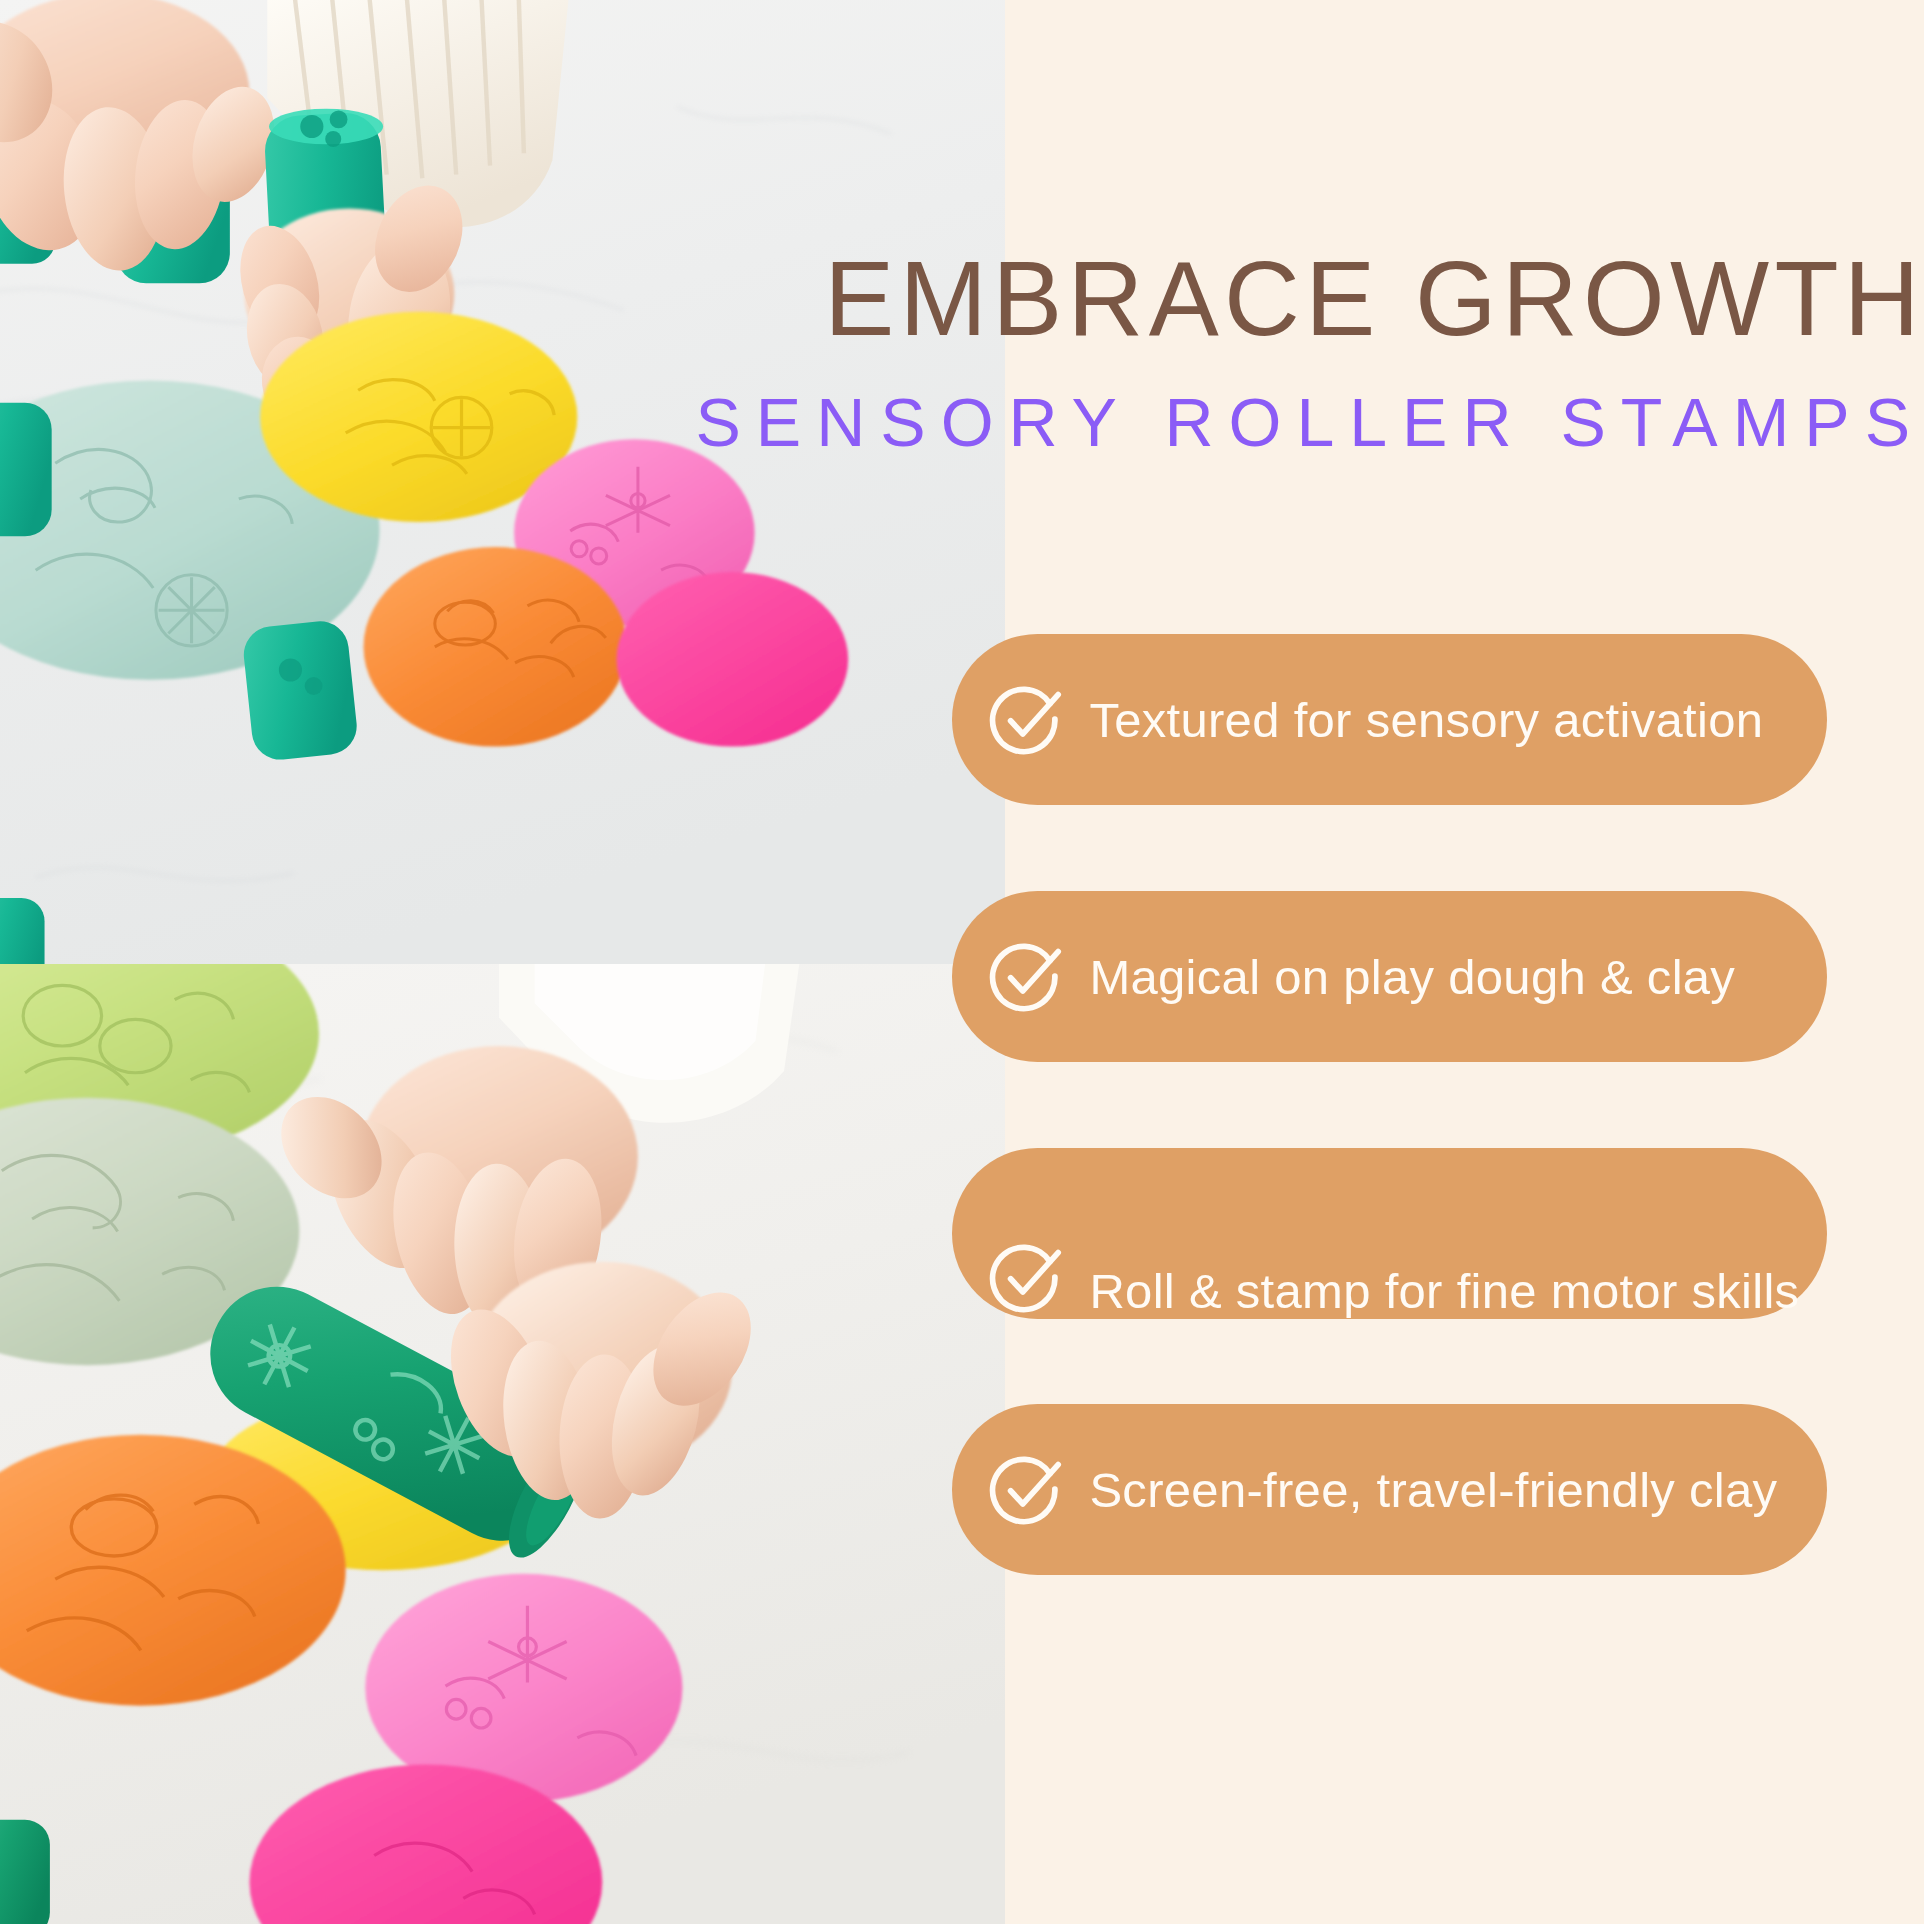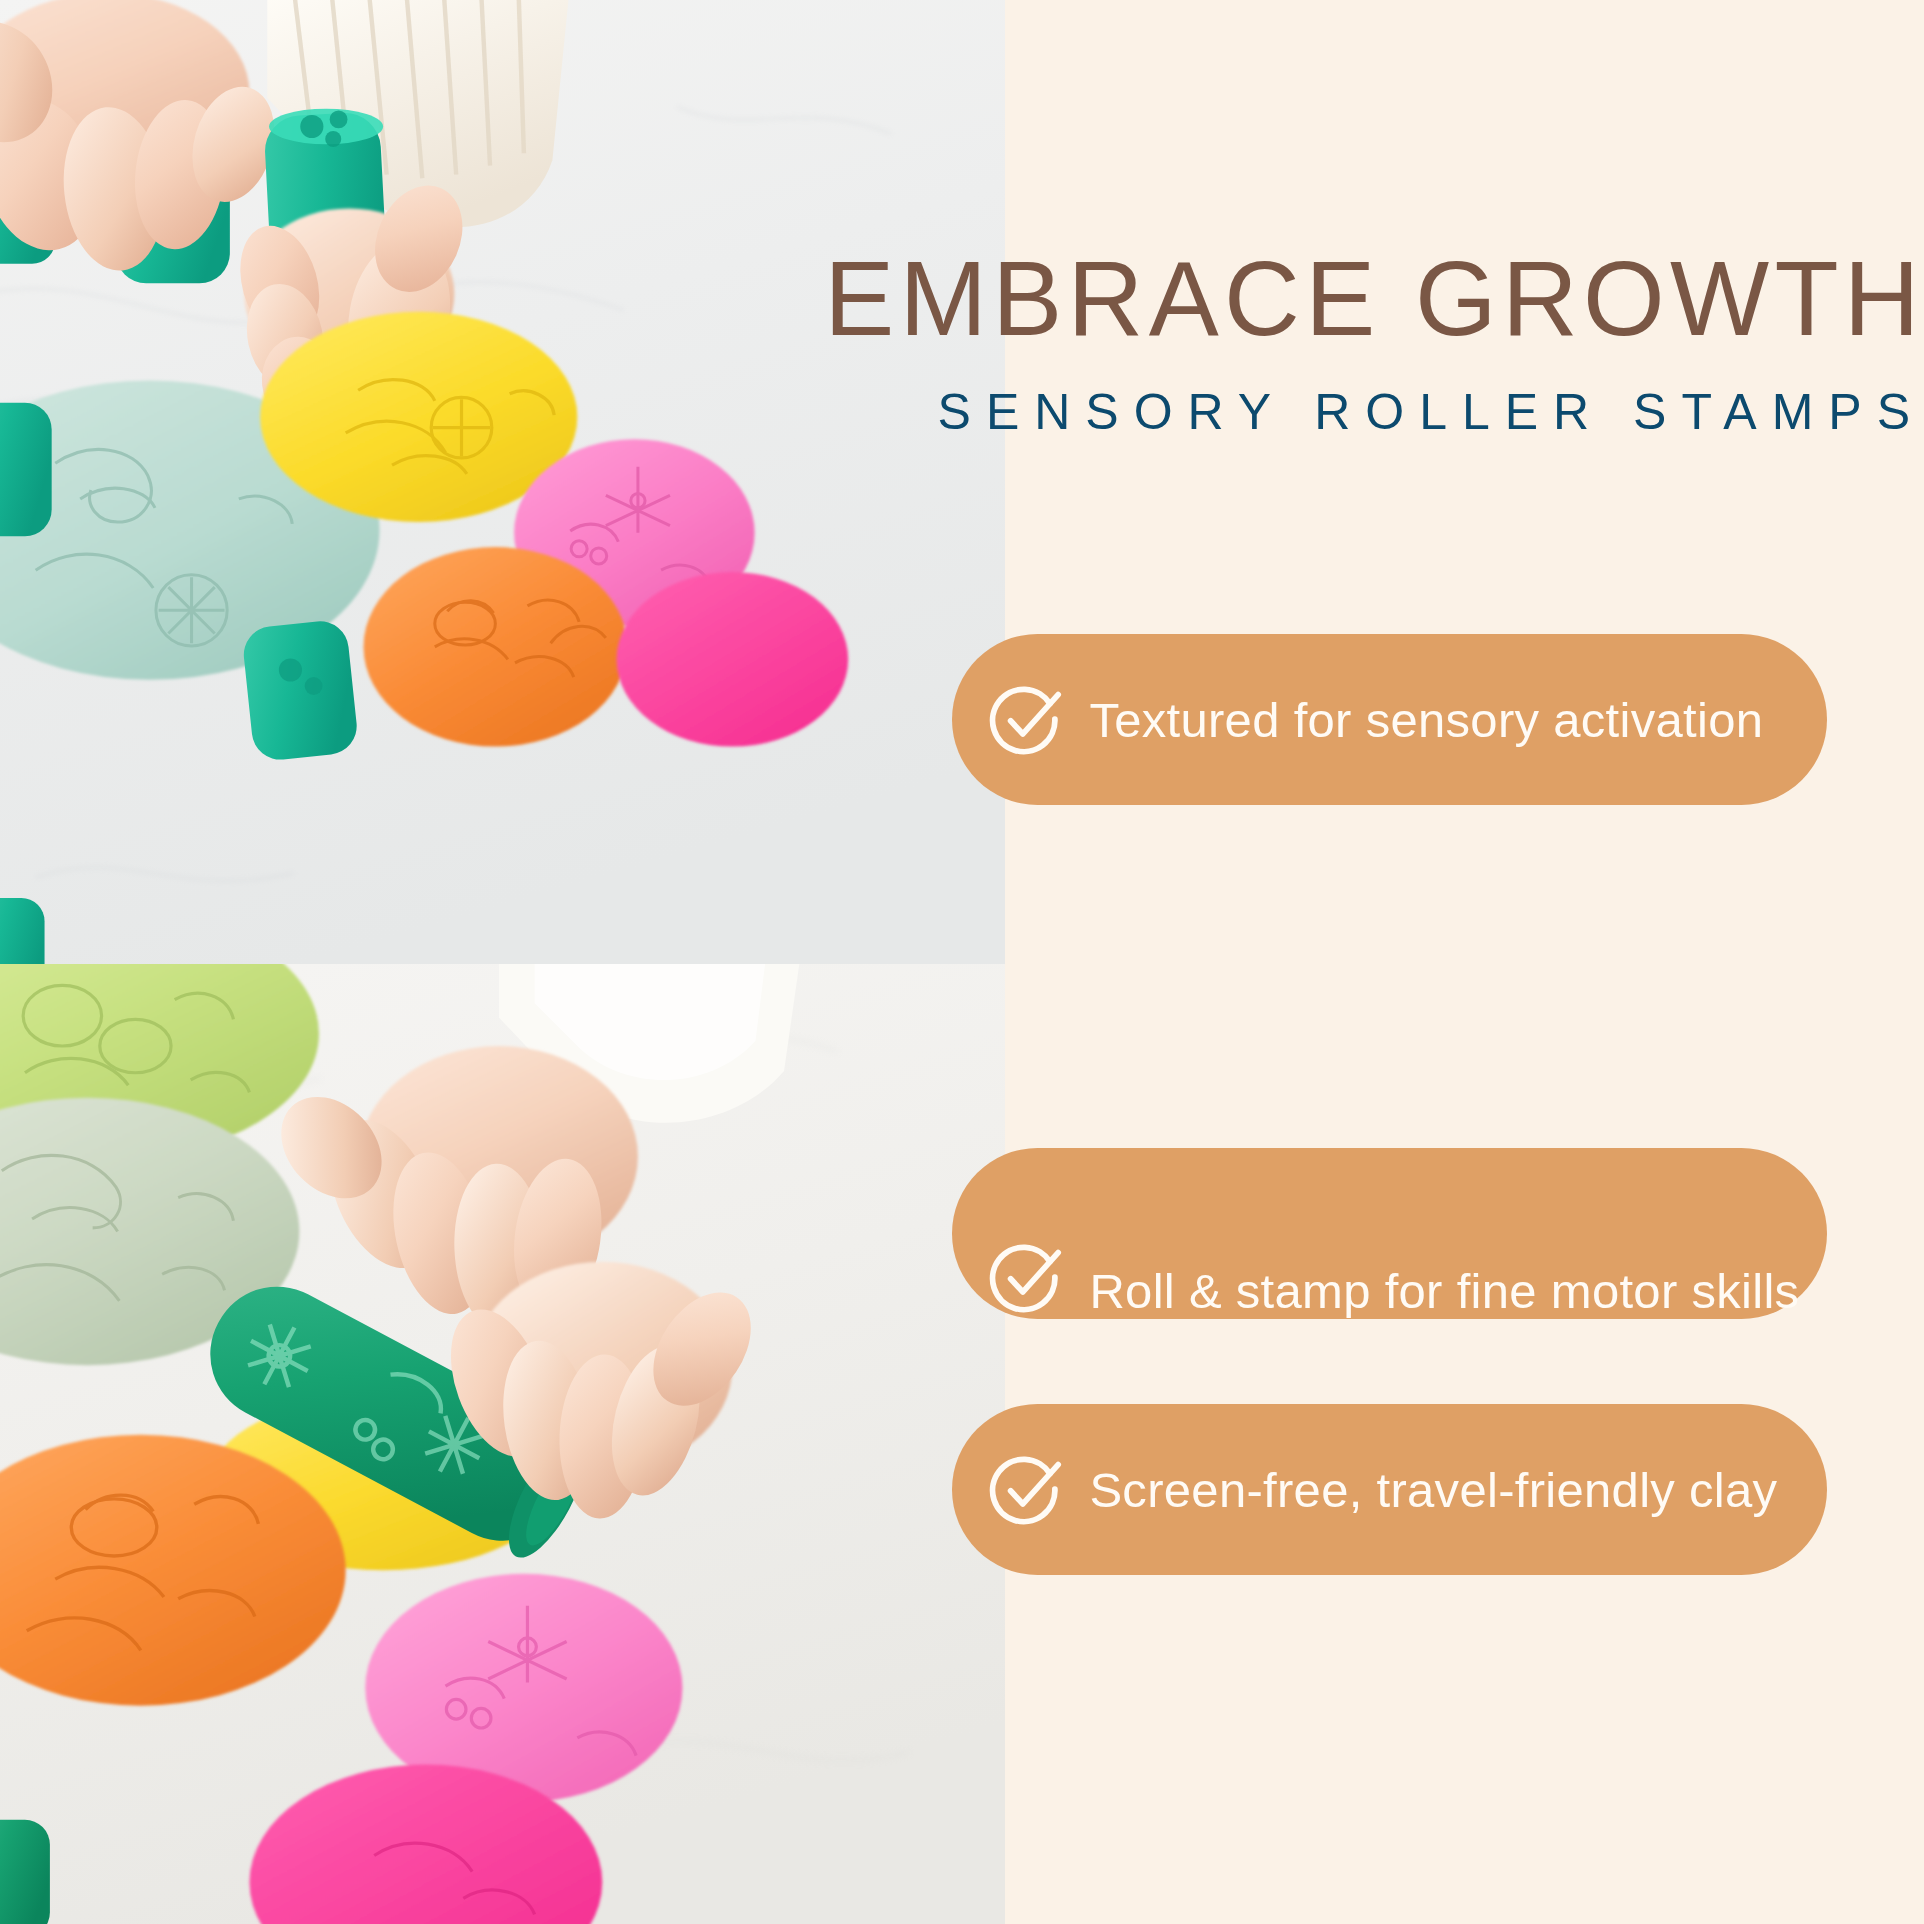--- a/index.html
+++ b/index.html
@@ -36,24 +36,24 @@
     font-size:105px;
     letter-spacing:5.3px;
     font-weight:400;
     color:#7A5745;
     line-height:1.0;
     margin:0;
     white-space:nowrap;
   }
   .title-sub{
     font-family:"Liberation Sans", sans-serif;
-    font-size:50px;
+    font-size:68px;
     letter-spacing:15px;
     font-weight:300;
-    color:#0c4a6e;
+    color:#8b5cf6;
     margin:0;
     padding-top:32px;
     white-space:nowrap;
   }
 
   
   .pills{
     position:absolute;left:0;top:0;width:1875px;height:1925px;
   }
   .pill{
@@ -463,20 +463,27 @@
   <div class="pills">
 
     <div class="pill pill-1">
       <svg class="check-icon" viewBox="0 0 100 100" fill="none">
         <path d="M78 30 A38 38 0 1 0 84 49" stroke="#FFFBF5" stroke-width="7" stroke-linecap="round"></path>
         <path d="M30 51 L45 67 L88 19" stroke="#FFFBF5" stroke-width="7" stroke-linecap="round" stroke-linejoin="round"></path>
       </svg>
       <span class="pill-text">Textured for sensory activation</span>
     </div>
 
+    <div class="pill pill-2">
+      <svg class="check-icon" viewBox="0 0 100 100" fill="none">
+        <path d="M78 30 A38 38 0 1 0 84 49" stroke="#FFFBF5" stroke-width="7" stroke-linecap="round"></path>
+        <path d="M30 51 L45 67 L88 19" stroke="#FFFBF5" stroke-width="7" stroke-linecap="round" stroke-linejoin="round"></path>
+      </svg>
+      <span class="pill-text">Magical on play dough &amp; clay</span>
+    </div>
 
     <div class="pill pill-3">
       <svg class="check-icon" viewBox="0 0 100 100" fill="none">
         <path d="M78 30 A38 38 0 1 0 84 49" stroke="#FFFBF5" stroke-width="7" stroke-linecap="round"></path>
         <path d="M30 51 L45 67 L88 19" stroke="#FFFBF5" stroke-width="7" stroke-linecap="round" stroke-linejoin="round"></path>
       </svg>
       <span class="pill-text">Roll &amp; stamp for fine motor skills</span>
     </div>
 
     <div class="pill pill-4">

